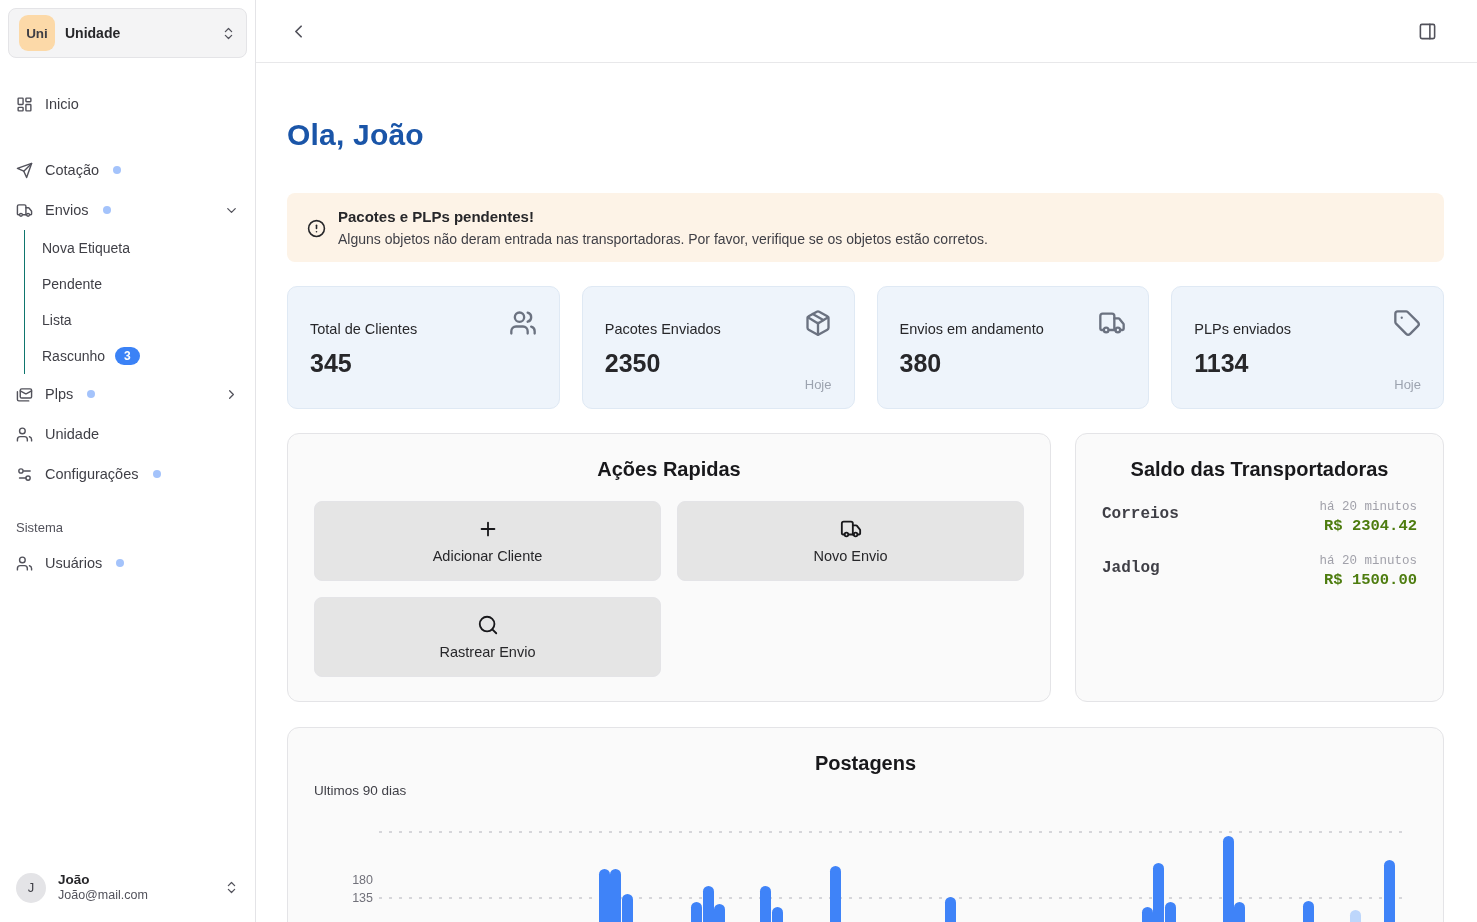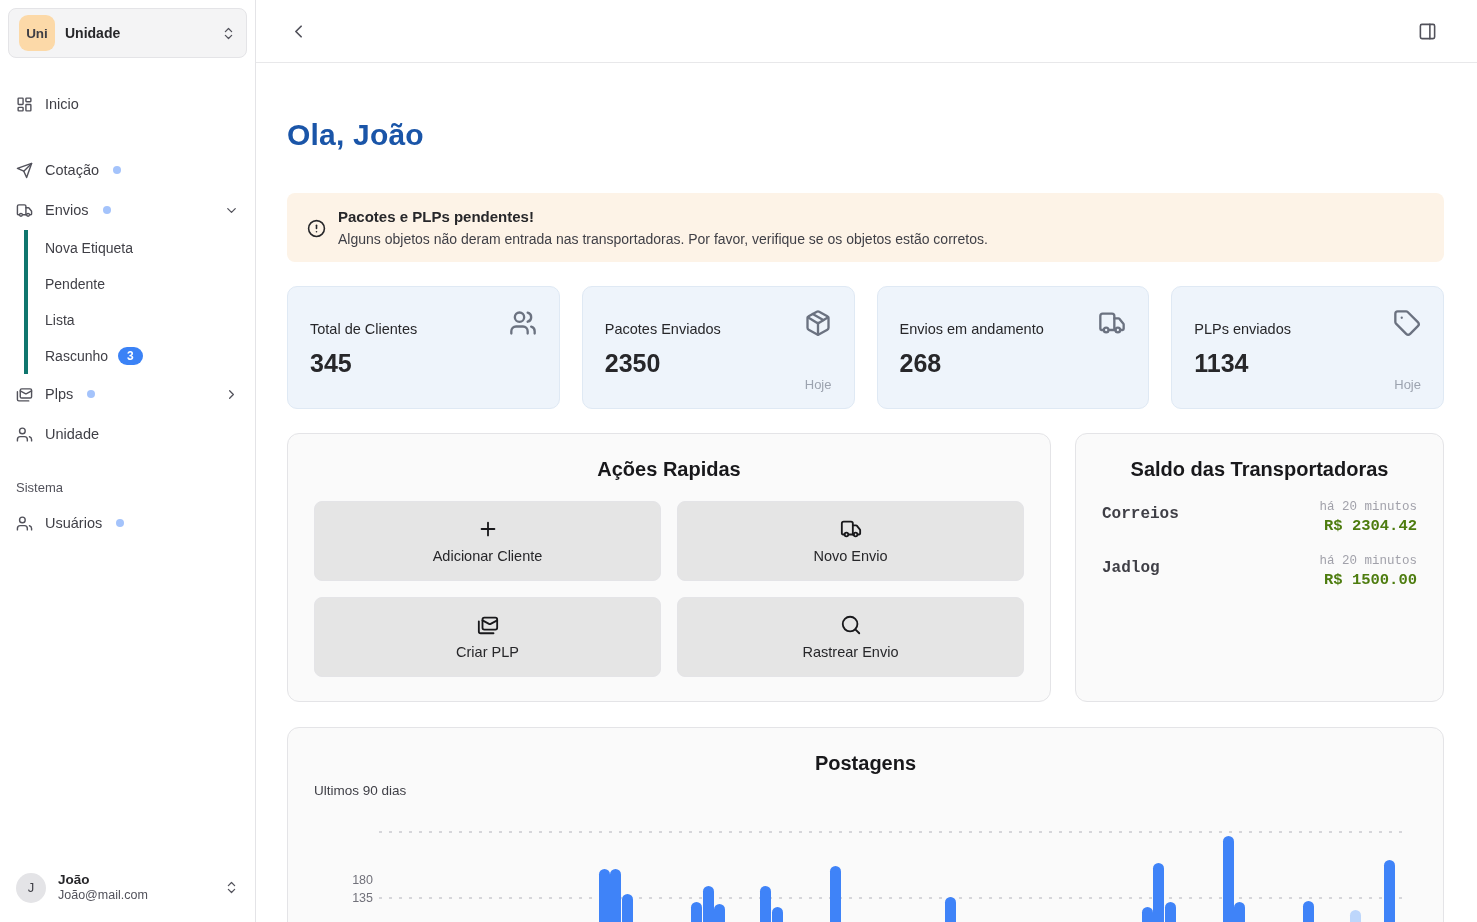--- a/index.html
+++ b/index.html
@@ -17,21 +17,21 @@
   .unit-name { font-size:14px; font-weight:700; color:#27272a; flex:1; }
   .icon { display:inline-flex; align-items:center; justify-content:center; color:#52525b; }
   .icon svg { display:block; }
   nav { display:flex; flex-direction:column; }
   .nav-gap { height:26px; }
   .nav-item { display:flex; align-items:center; gap:12px; height:40px; padding:0 8px;
     border-radius:8px; cursor:pointer; font-size:14.5px; color:#3f3f46; }
   .nav-item .lbl { white-space:nowrap; }
   .dot { width:8px; height:8px; border-radius:50%; background:#a4c3fb; margin-left:2px; }
   .flex-sp { flex:1; }
-  .submenu { margin-left:16px; border-left:4px solid #0f766e; padding-left:0; }
+  .submenu { margin-left:16px; border-left:1px solid #0f766e; padding-left:0; }
   .sub-item { display:flex; align-items:center; height:36px; padding:0 0 0 17px;
     font-size:14px; color:#3f3f46; cursor:pointer; gap:10px; }
   .count-badge { background:#3b82f6; color:#fff; font-size:12px; font-weight:700;
     border-radius:10px; padding:2px 9px; line-height:1.2; }
   .sys-label { font-size:13px; color:#52525b; padding:10px 8px 8px 8px; margin-top:16px; }
   .user-footer { position:absolute; left:8px; right:8px; bottom:8px; display:flex;
     align-items:center; gap:12px; padding:10px 8px; border-radius:8px; cursor:pointer; }
   .avatar { width:30px; height:30px; border-radius:50%; background:#e4e4e7; color:#3f3f46;
     display:flex; align-items:center; justify-content:center; font-size:13px; }
   .user-lines { flex:1; line-height:1.25; }
@@ -184,20 +184,33 @@
         </div>
         <div class="nav-item">
           <span class="icon">
             <svg xmlns="http://www.w3.org/2000/svg" width="17" height="17" viewBox="0 0 24 24" fill="none" stroke="currentColor" stroke-width="2" stroke-linecap="round" stroke-linejoin="round">
               <path d="M16 21v-2a4 4 0 0 0-4-4H6a4 4 0 0 0-4 4v2"></path>
               <circle cx="9" cy="7" r="4"></circle>
               <path d="M22 21v-2a4 4 0 0 0-3-3.87"></path>
             </svg>
           </span>
           <span class="lbl">Unidade</span>
+          <span class="flex-sp"></span>
+        </div>
+        <div class="nav-item">
+          <span class="icon">
+            <svg xmlns="http://www.w3.org/2000/svg" width="17" height="17" viewBox="0 0 24 24" fill="none" stroke="currentColor" stroke-width="2" stroke-linecap="round" stroke-linejoin="round">
+              <path d="M20 7h-9"></path>
+              <path d="M14 17H5"></path>
+              <circle cx="17" cy="17" r="3"></circle>
+              <circle cx="7" cy="7" r="3"></circle>
+            </svg>
+          </span>
+          <span class="lbl">Configurações</span>
+          <span class="dot"></span>
           <span class="flex-sp"></span>
         </div>
       </nav>
     <div class="sys-label">Sistema</div>
     <nav id="nav-sys">
         <div class="nav-item">
           <span class="icon">
             <svg xmlns="http://www.w3.org/2000/svg" width="17" height="17" viewBox="0 0 24 24" fill="none" stroke="currentColor" stroke-width="2" stroke-linecap="round" stroke-linejoin="round">
               <path d="M16 21v-2a4 4 0 0 0-4-4H6a4 4 0 0 0-4 4v2"></path>
               <circle cx="9" cy="7" r="4"></circle>
@@ -282,21 +295,21 @@
                 <path d="M11 21.73a2 2 0 0 0 2 0l7-4A2 2 0 0 0 21 16V8a2 2 0 0 0-1-1.73l-7-4a2 2 0 0 0-2 0l-7 4A2 2 0 0 0 3 8v8a2 2 0 0 0 1 1.73z"></path>
                 <path d="M12 22V12"></path>
                 <path d="m3.3 7 7.7 4.73a2 2 0 0 0 2 0L20.7 7"></path>
                 <path d="m7.5 4.27 9 5.15"></path>
               </svg>
             </span>
             <div class="stat-note">Hoje</div>
           </div>
           <div class="stat-card">
             <div class="stat-label">Envios em andamento</div>
-            <div class="stat-value">268</div>
+            <div class="stat-value">380</div>
             <span class="icon stat-icon">
               <svg xmlns="http://www.w3.org/2000/svg" width="28" height="28" viewBox="0 0 24 24" fill="none" stroke="currentColor" stroke-width="2" stroke-linecap="round" stroke-linejoin="round">
                 <path d="M14 18V6a2 2 0 0 0-2-2H4a2 2 0 0 0-2 2v11a1 1 0 0 0 1 1h2"></path>
                 <path d="M15 18h-5"></path>
                 <path d="M20 18h1a1 1 0 0 0 1-1v-3.65a1 1 0 0 0-.22-.62l-3.48-4.35a1 1 0 0 0-.78-.38H14"></path>
                 <circle cx="17" cy="18" r="2"></circle>
                 <circle cx="7" cy="18" r="2"></circle>
               </svg>
             </span>
           </div>
@@ -330,30 +343,20 @@
                 <span class="icon">
                   <svg xmlns="http://www.w3.org/2000/svg" width="22" height="22" viewBox="0 0 24 24" fill="none" stroke="currentColor" stroke-width="2" stroke-linecap="round" stroke-linejoin="round">
                     <path d="M14 18V6a2 2 0 0 0-2-2H4a2 2 0 0 0-2 2v11a1 1 0 0 0 1 1h2"></path>
                     <path d="M15 18h-5"></path>
                     <path d="M20 18h1a1 1 0 0 0 1-1v-3.65a1 1 0 0 0-.22-.62l-3.48-4.35a1 1 0 0 0-.78-.38H14"></path>
                     <circle cx="17" cy="18" r="2"></circle>
                     <circle cx="7" cy="18" r="2"></circle>
                   </svg>
                 </span>
                 <span class="qa-label">Novo Envio</span>
-              </button>
-              <button class="qa-btn">
-                <span class="icon">
-                  <svg xmlns="http://www.w3.org/2000/svg" width="22" height="22" viewBox="0 0 24 24" fill="none" stroke="currentColor" stroke-width="2" stroke-linecap="round" stroke-linejoin="round">
-                    <rect width="16" height="13" x="6" y="4" rx="2"></rect>
-                    <path d="m22 7-7.1 3.78c-.57.3-1.23.3-1.8 0L6 7"></path>
-                    <path d="M2 8v11c0 1.1.9 2 2 2h14"></path>
-                  </svg>
-                </span>
-                <span class="qa-label">Criar PLP</span>
               </button>
               <button class="qa-btn">
                 <span class="icon">
                   <svg xmlns="http://www.w3.org/2000/svg" width="22" height="22" viewBox="0 0 24 24" fill="none" stroke="currentColor" stroke-width="2" stroke-linecap="round" stroke-linejoin="round">
                     <circle cx="11" cy="11" r="8"></circle>
                     <path d="m21 21-4.3-4.3"></path>
                   </svg>
                 </span>
                 <span class="qa-label">Rastrear Envio</span>
               </button>

